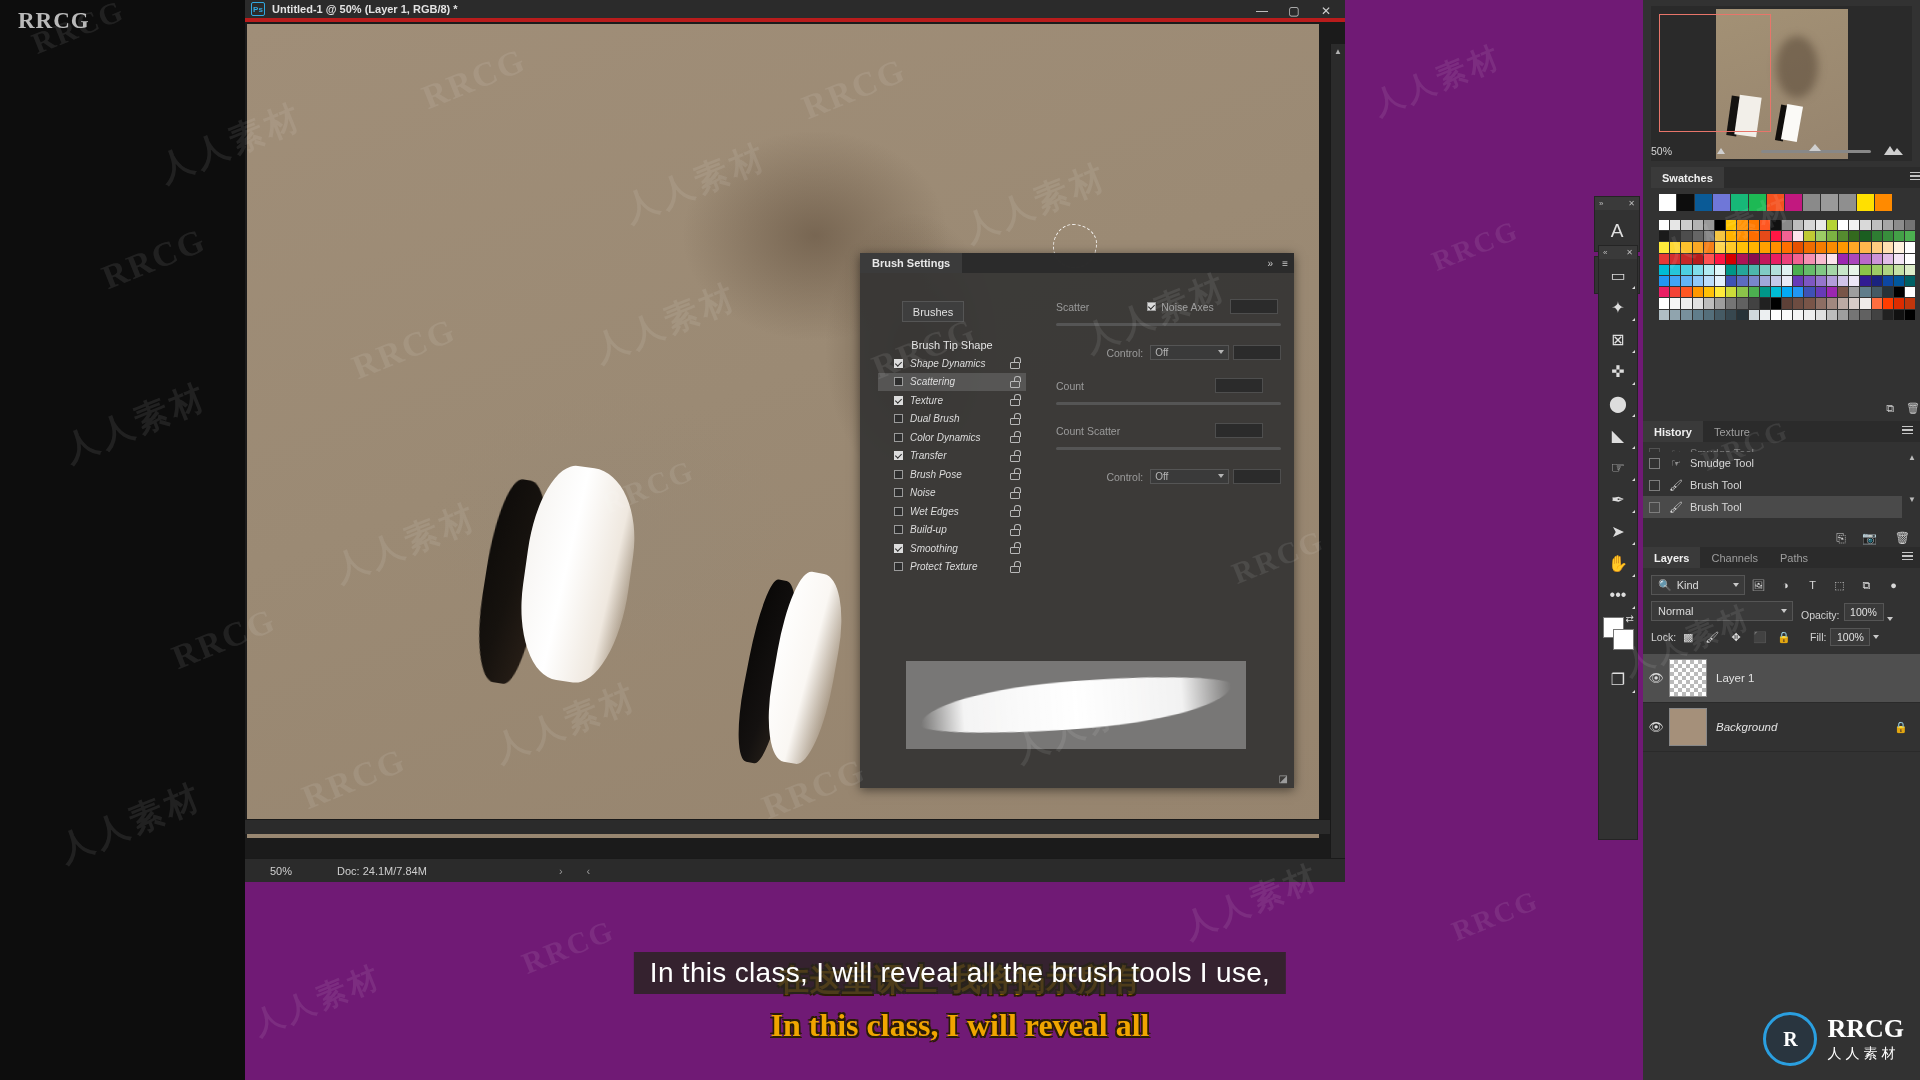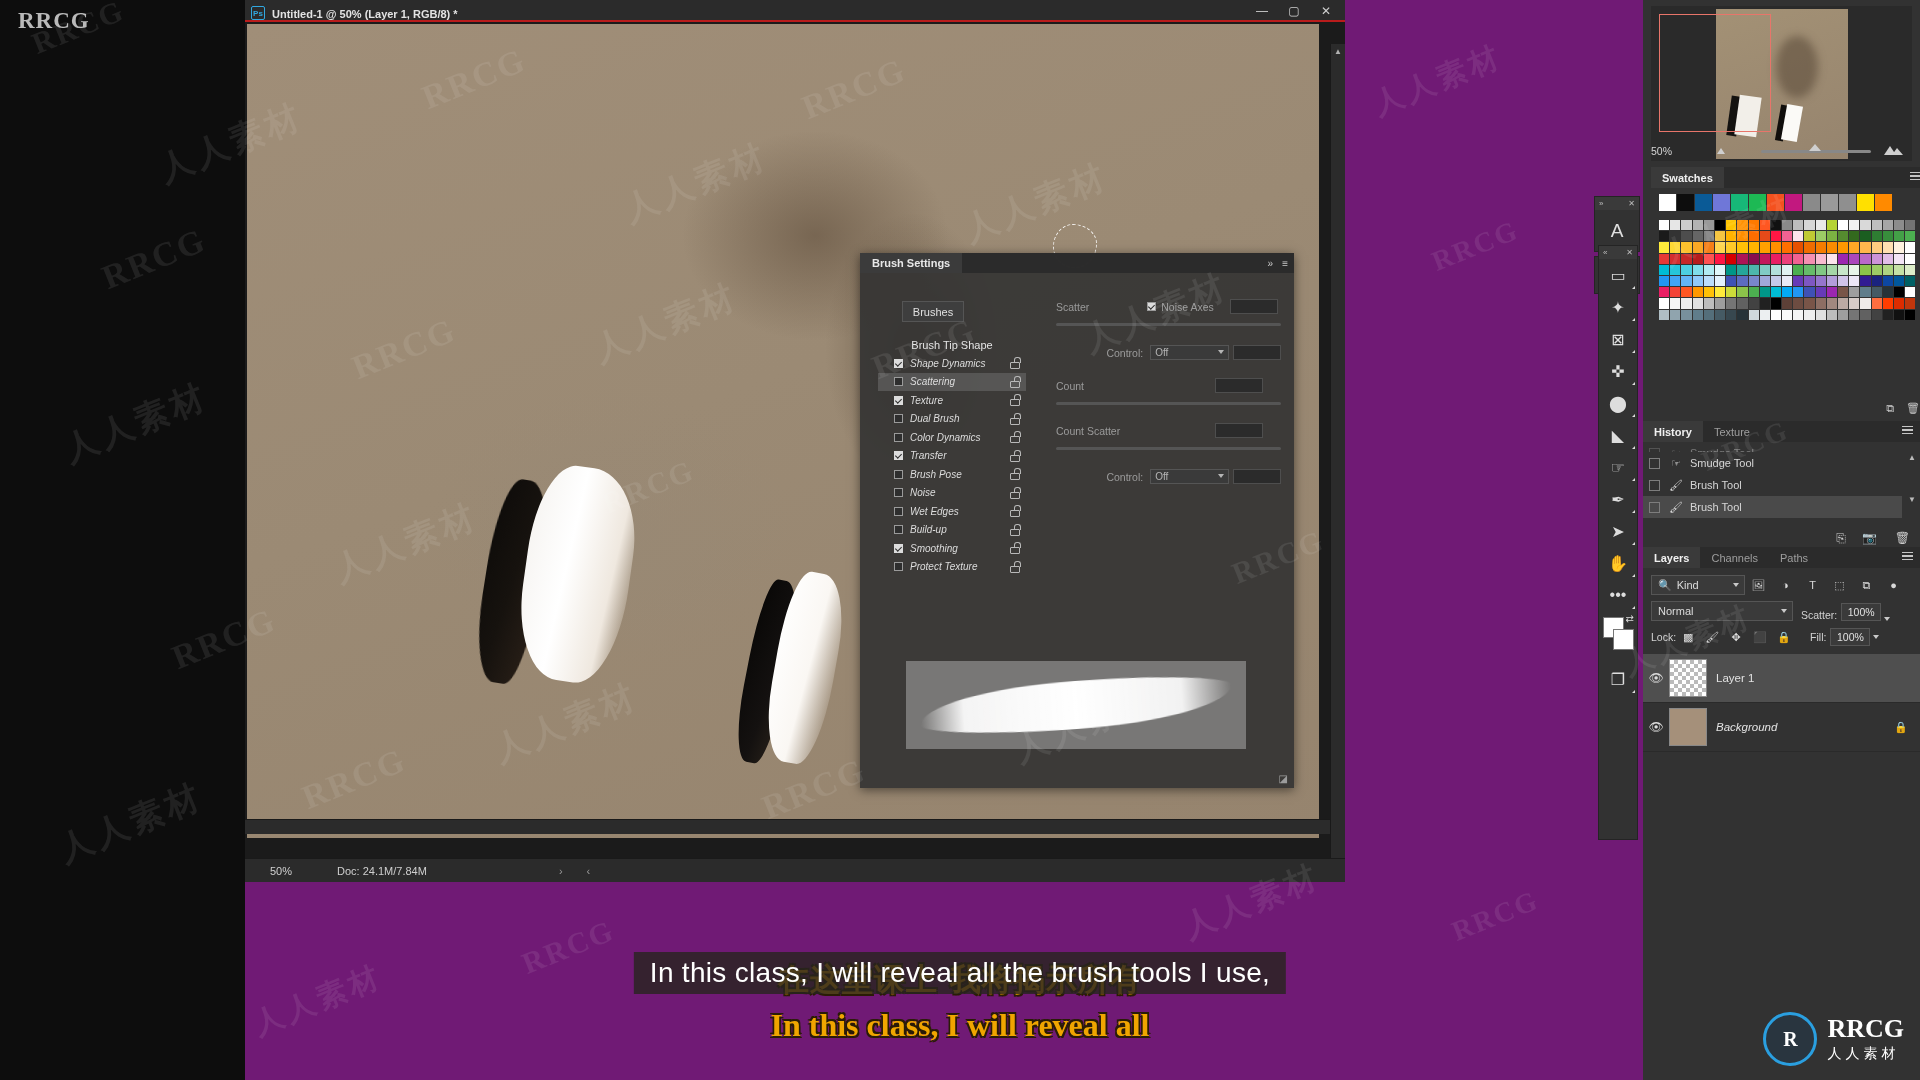--- a/index.html
+++ b/index.html
@@ -18,22 +18,22 @@
   }
   .wm-cn { font-family: "DejaVu Sans", sans-serif; font-weight:700; letter-spacing:4px;}
 
   
   #left-gutter { position:absolute; left:0; top:0; width:245px; height:1080px; background:#0d0d0d; }
   #rrcg-logo-tl { position:absolute; left:18px; top:8px; color:#d8d8d8; font-size:23px; font-weight:700;
     font-family:"Liberation Serif", serif; letter-spacing:1px; opacity:.85;}
 
   
   #doc-window { position:absolute; left:245px; top:0; width:1100px; height:882px; background:#1b1b1b; }
-  #doc-titlebar { position:relative; height:22px; background:#2b2b2b; border-bottom:2px solid #b91c1c;
-     display:flex; align-items:flex-end; padding-left:6px; }
+  #doc-titlebar { position:relative; height:22px; background:#2b2b2b; border-bottom:4px solid #b91c1c;
+     display:flex; align-items:center; padding-left:6px; }
   .ps-badge { width:14px; height:14px; border:1.4px solid #31a8e0; border-radius:2px; color:#31a8e0;
      font-size:8px; font-weight:700; display:flex; align-items:center; justify-content:center; margin-right:7px;}
   #doc-title { color:#e3e3e3; font-size:11px; font-weight:700; }
   .win-btns { position:absolute; right:4px; top:0; height:22px; display:flex; align-items:center; gap:2px;}
   .win-btn { width:30px; height:22px; color:#cfcfcf; font-size:12px; display:flex; align-items:center; justify-content:center;}
 
   #canvas-wrap { position:absolute; left:0; top:22px; width:1100px; height:836px; background:#1b1b1b; }
   #canvas { position:absolute; left:2px; top:2px; width:1072px; height:814px; overflow:hidden;
       background:#9c8a74; }
   
@@ -777,21 +777,21 @@
         <div class="filt-ic">⬚</div>
         <div class="filt-ic">⧉</div>
         <div class="filt-ic">●</div>
       </div>
 
       <div id="lay-blend">
         <div id="blend-sel">
           <span>Normal</span>
             <span class="car"></span>
         </div>
-        <span class="mini-lbl">Scatter:</span>
+        <span class="mini-lbl">Opacity:</span>
         <span class="num-box">100%</span>
         <span class="spin"></span>
       </div>
 
       <div id="lay-lock">
         <span class="mini-lbl" style="margin-left:0;">Lock:</span>
         <span class="lock-ic">▩</span>
         <span class="lock-ic">🖌</span>
         <span class="lock-ic">✥</span>
         <span class="lock-ic">⬛</span>

